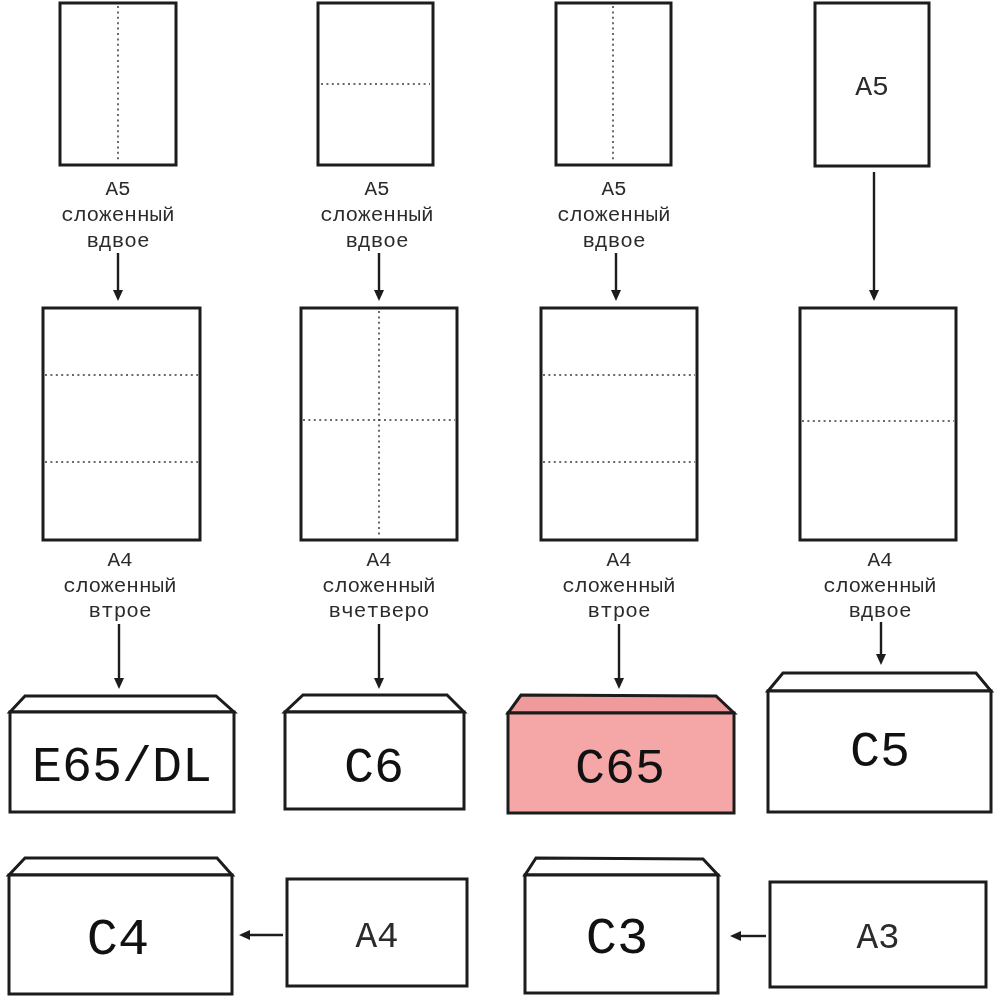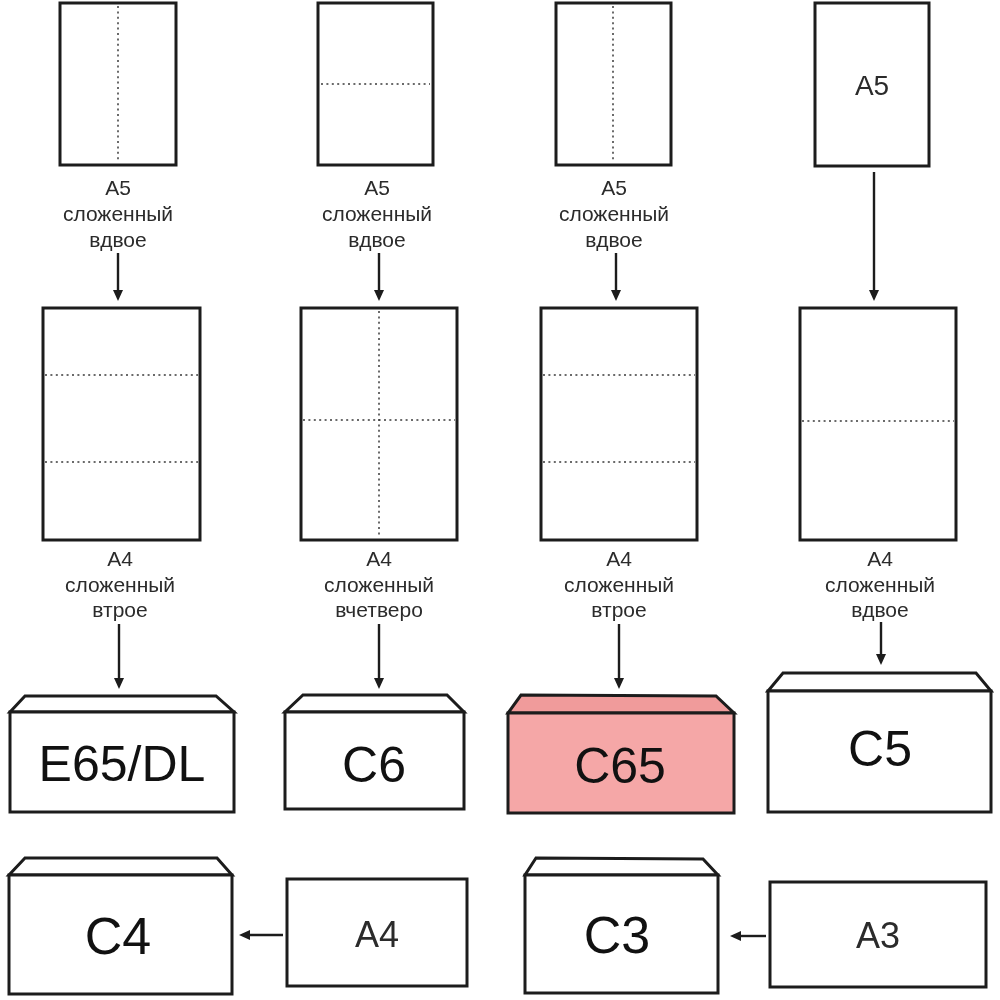--- a/index.html
+++ b/index.html
@@ -5,21 +5,21 @@
   html, body {
     margin: 0;
     padding: 0;
     background: #ffffff;
   }
   #stage {
     position: relative;
     width: 1000px;
     height: 1000px;
     background: #ffffff;
-    font-family: Liberation Sans, sans-serif;
+    font-family: Liberation Mono, monospace;
   }
   svg { display: block; }
   .sheet {
     fill: #ffffff;
     stroke: #1c1c1c;
     stroke-width: 3;
   }
   .fold {
     fill: none;
     stroke: #3a3a3a;

